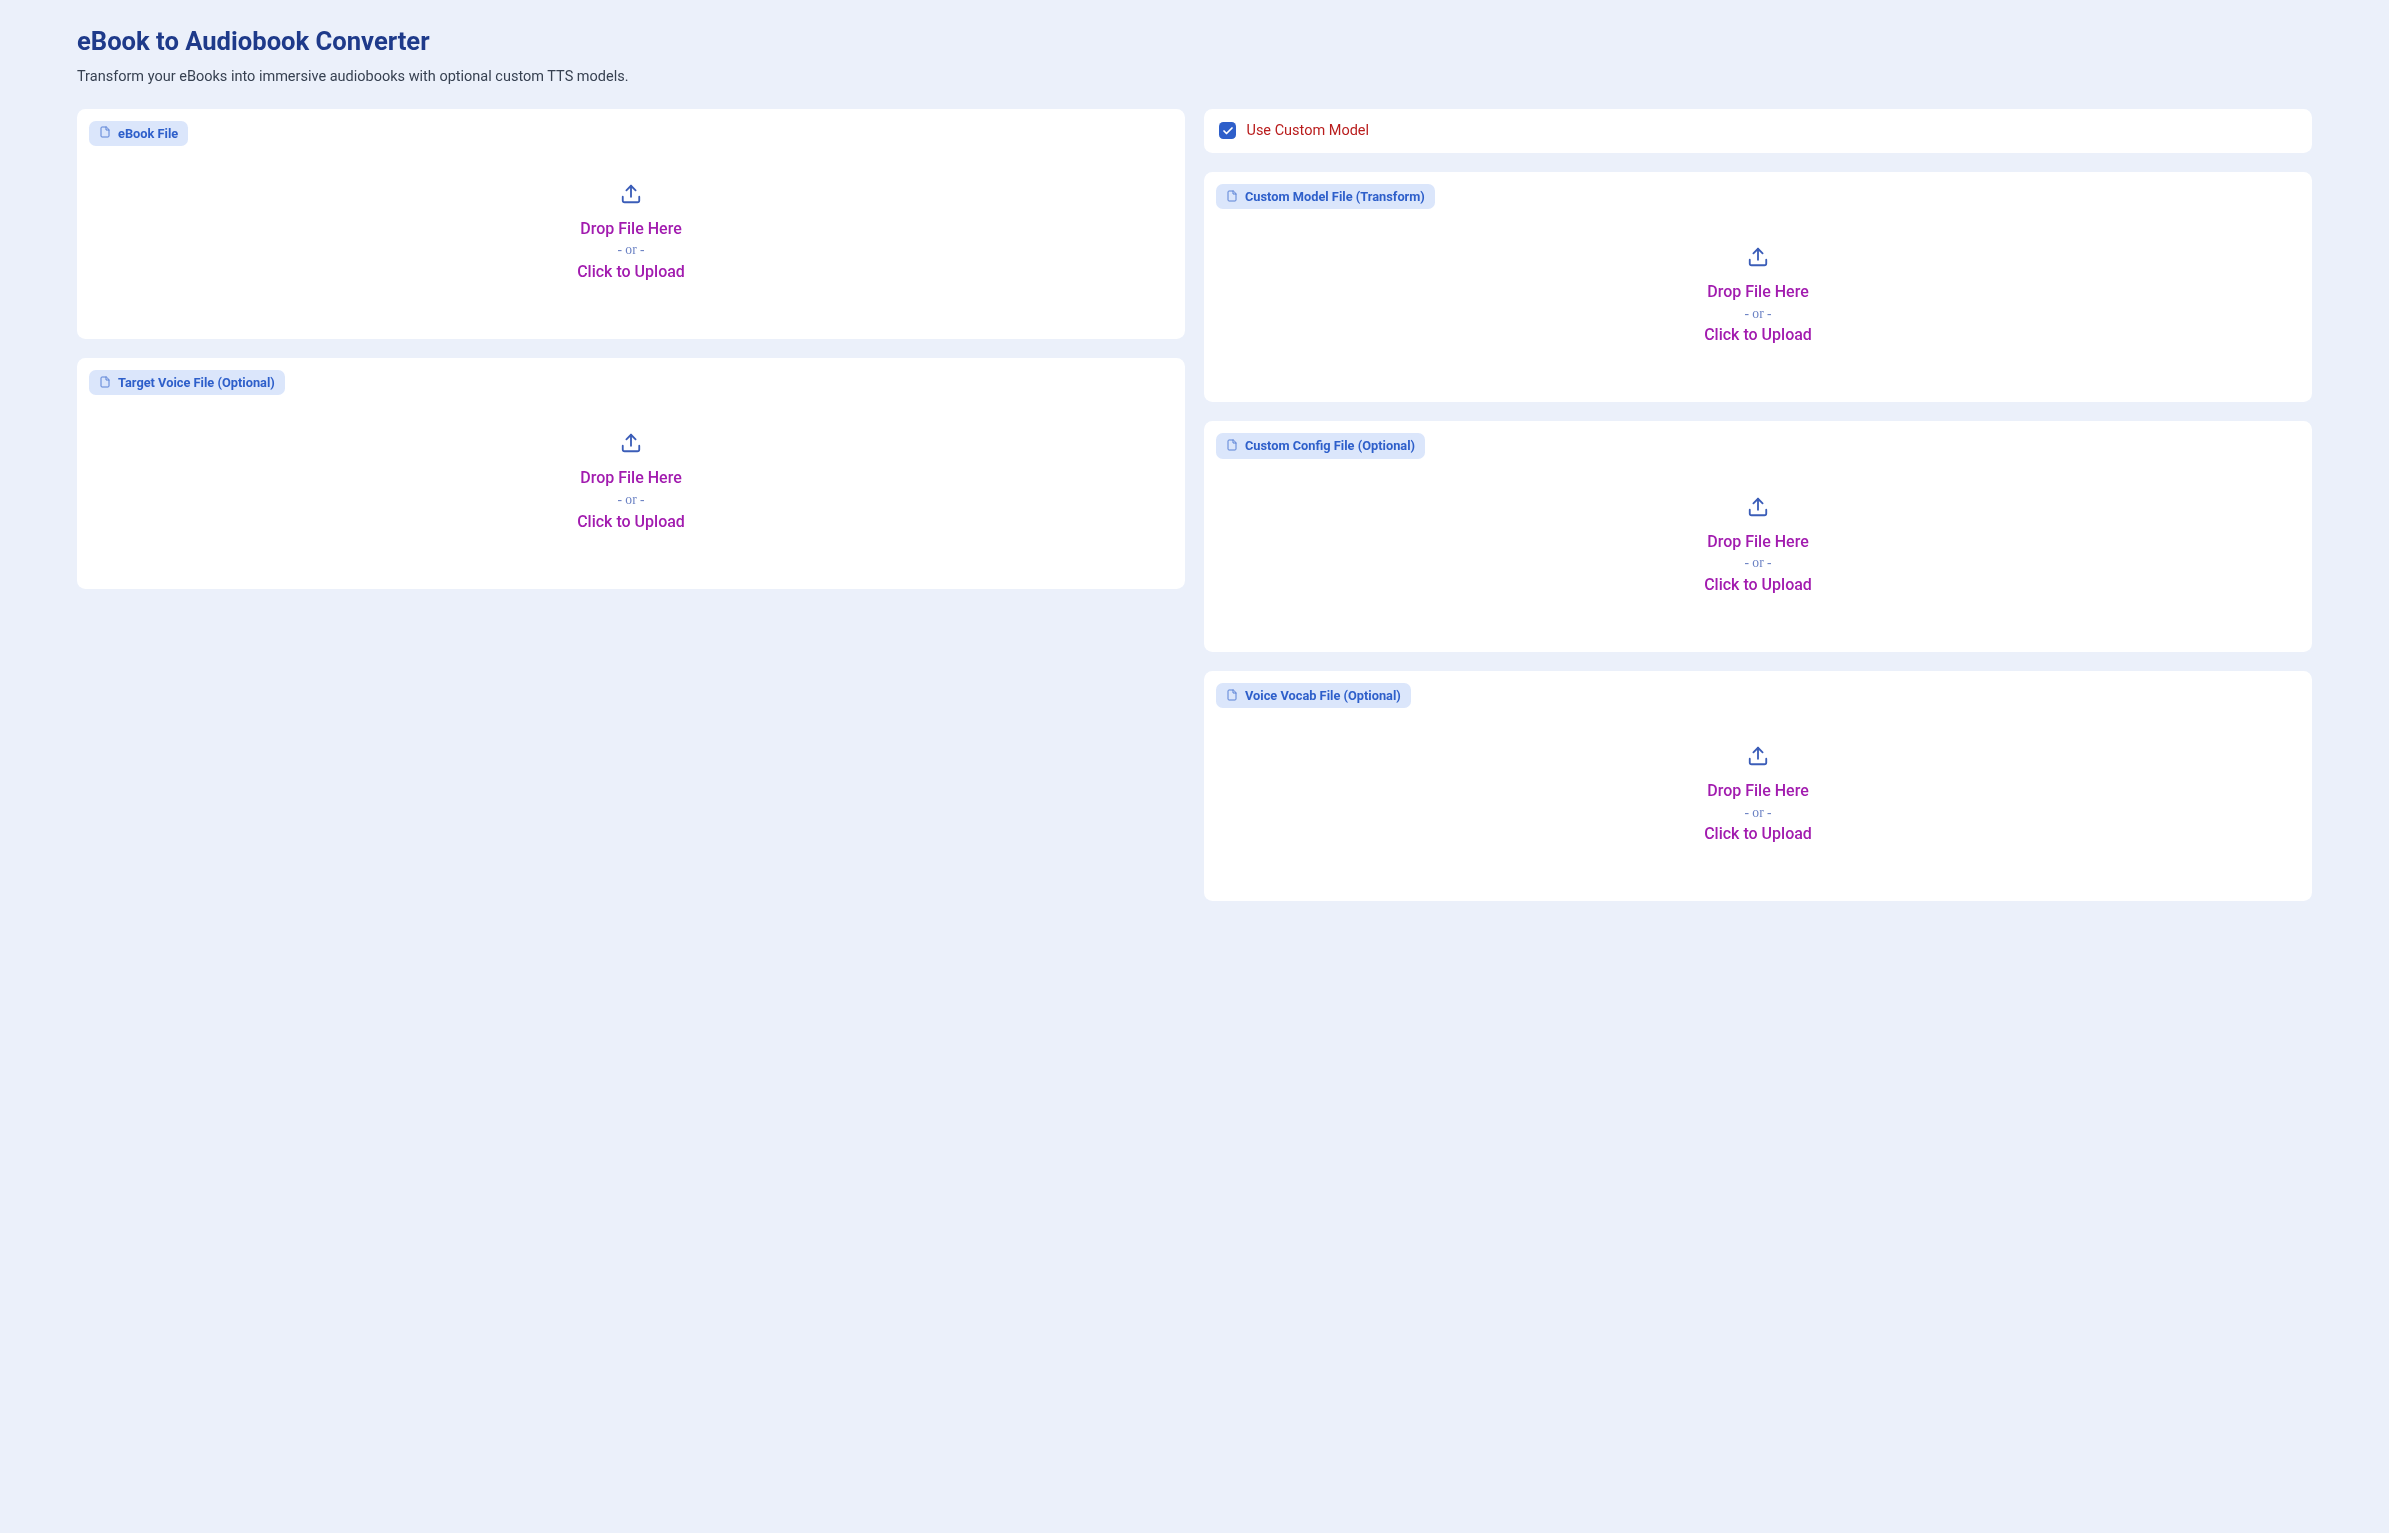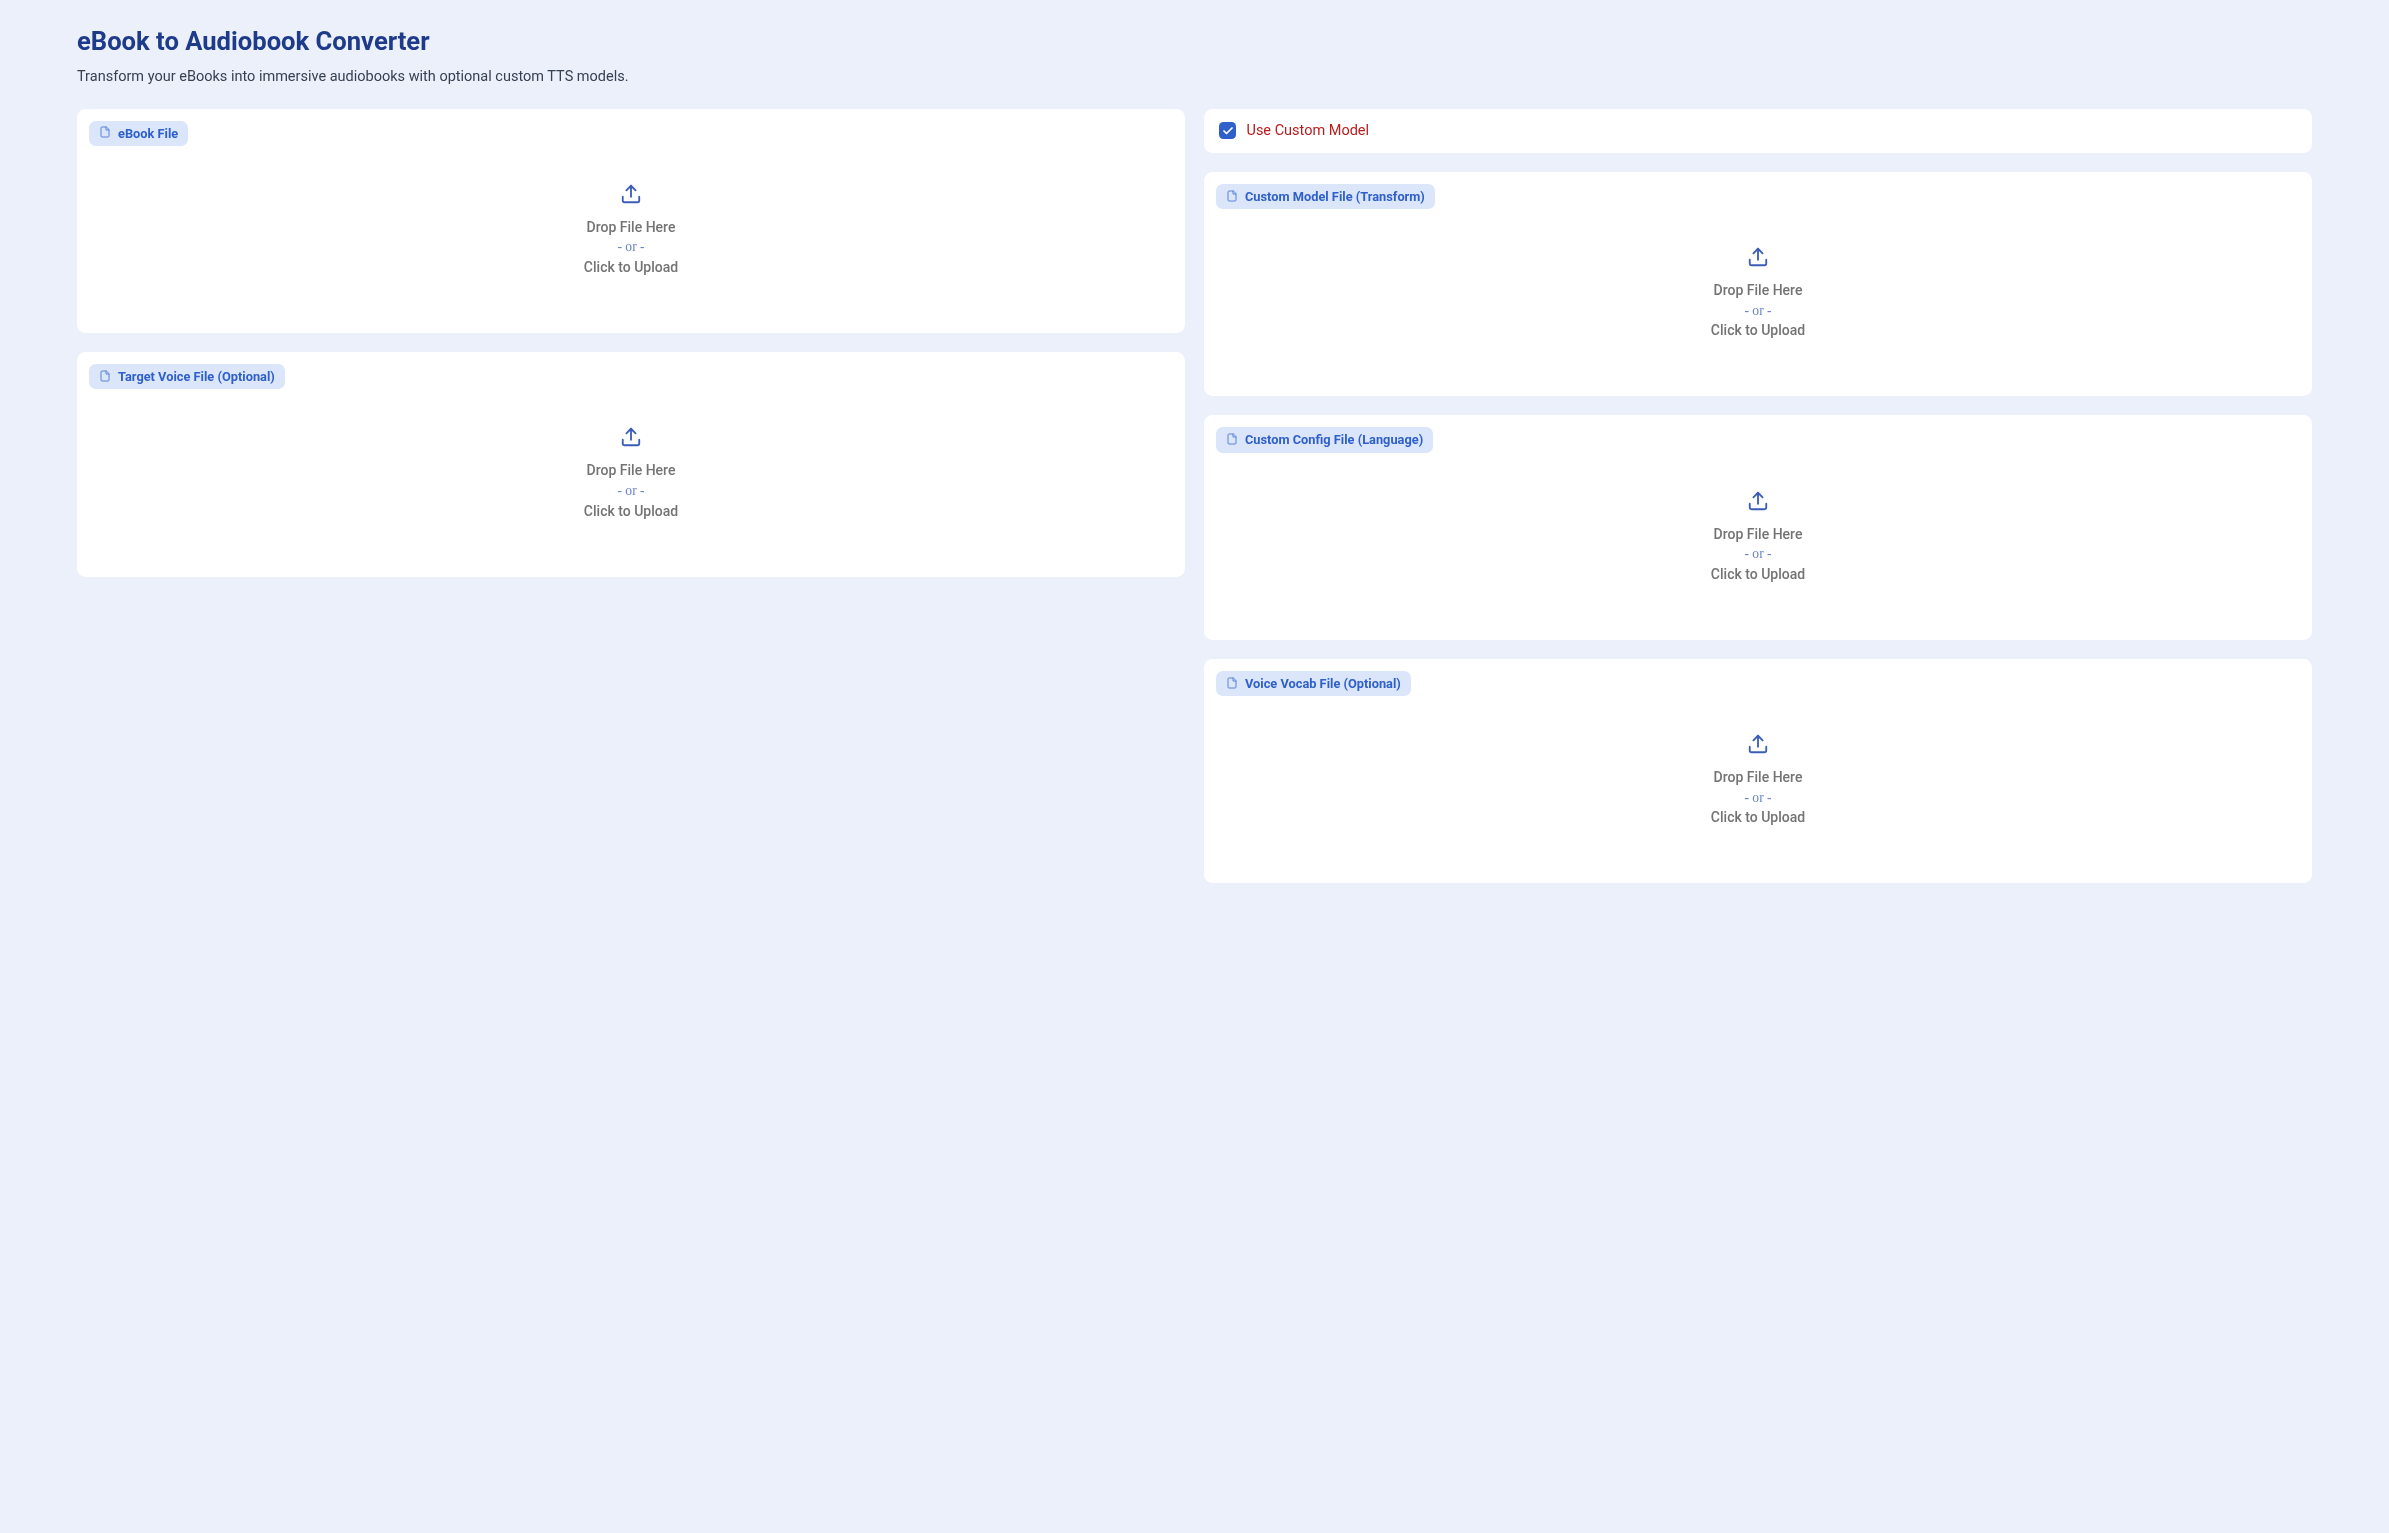--- a/index.html
+++ b/index.html
@@ -76,22 +76,22 @@
     }
     
     .upload-icon {
       width: 22px;
       height: 22px;
       margin-bottom: 12px;
       color: #3b5db8;
     }
     
     .drop-text {
-      font-size: 14px;
-      color: #737373;
+      font-size: 16px;
+      color: #a21caf;
       font-weight: 500;
       line-height: 1.5;
       text-align: center;
     }
     
     .drop-or {
       font-size: 13.6px;
       color: #6b82c4;
       margin: 1.7px 0;
       font-family: Liberation Serif, serif;
@@ -266,21 +266,21 @@
     </div>
 
     <div class="card">
       <div class="card-label">
         <span class="file-icon">
           <svg viewBox="0 0 24 24" fill="none" stroke="#5b82d6" stroke-width="2" stroke-linecap="round" stroke-linejoin="round">
               <path d="M14 2H6a2 2 0 0 0-2 2v16a2 2 0 0 0 2 2h12a2 2 0 0 0 2-2V8z"></path>
               <polyline points="14 2 14 8 20 8"></polyline>
             </svg>
         </span>
-        <span>Custom Config File (Language)</span>
+        <span>Custom Config File (Optional)</span>
       </div>
       <div class="dropzone">
         <span class="upload-icon">
           <svg viewBox="0 0 24 24" fill="none" stroke="currentColor" stroke-width="2" stroke-linecap="round" stroke-linejoin="round">
               <path d="M21 15v4a2 2 0 0 1-2 2H5a2 2 0 0 1-2-2v-4"></path>
               <polyline points="17 8 12 3 7 8"></polyline>
               <line x1="12" y1="3" x2="12" y2="15"></line>
             </svg>
         </span>
         <div class="drop-text">Drop File Here</div>

